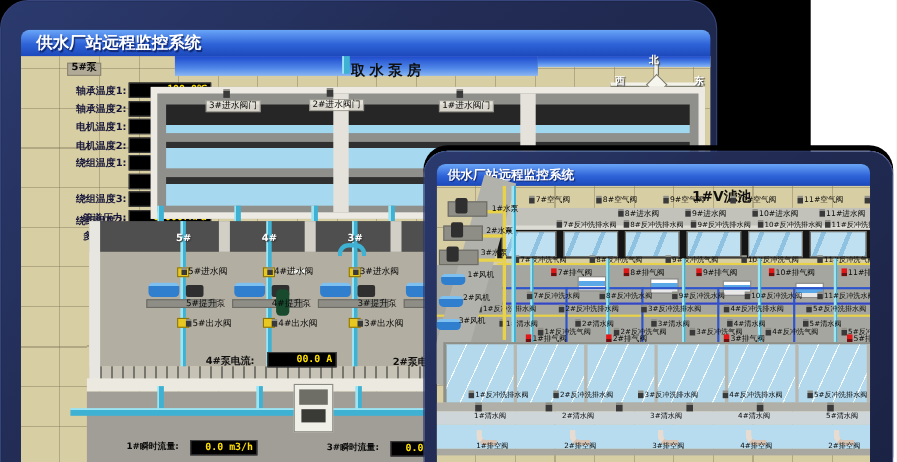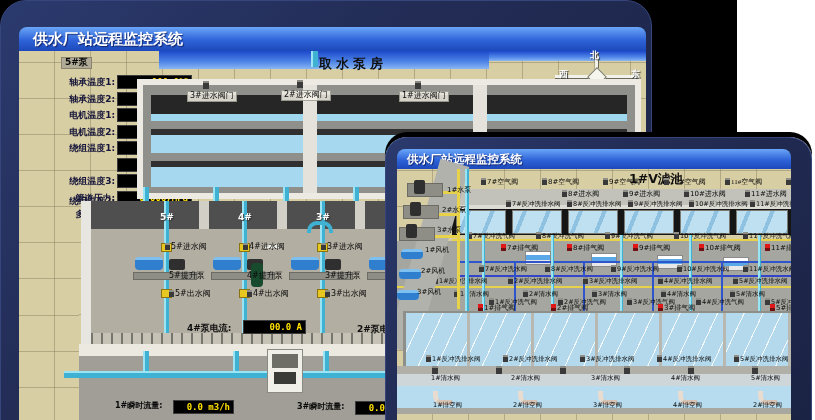--- a/index.html
+++ b/index.html
@@ -214,21 +214,21 @@
         <div class="abs" style="left:55px;top:20px;width:339px;height:20px;background:#c2c2ba;"></div>
         <div class="abs" style="left:55px;top:36px;width:339px;height:4px;background:#dddcd4;"></div>
 
         <div class="abs" style="left:232px;top:2px;font-size:12.5px;font-weight:bold;color:#101010;white-space:nowrap;">1#V滤池</div>
 
         <div class="abs" style="left:0;top:0;right:0;bottom:0;">
             <div class="sl sl7 vic" style="left: 84px; top: 9px;">7#空气阀</div>
             <div class="sl sl7 vic" style="left: 145px; top: 9px;">8#空气阀</div>
             <div class="sl sl7 vic" style="left: 206px; top: 9px;">9#空气阀</div>
             <div class="sl sl7 vic" style="left: 267px; top: 9px;">10#空气阀</div>
-            <div class="sl sl7 vic" style="left: 328px; top: 9px; font-family: Liberation Serif, serif;">11#空气阀</div>
+            <div class="sl sl7 vic" style="left: 328px; top: 9px;">11#空气阀</div>
             <div class="sl sl7 vic" style="left: 389px; top: 9px;">12#空气阀</div>
           </div>
         <div class="abs" style="left:0;top:0;right:0;bottom:0;">
             <div class="sl sl7 vic" style="left: 104px; top: 21px; margin-top: 23px;">7#进水阀</div>
             <div class="sl sl7 vic" style="left: 165px; top: 21px;">8#进水阀</div>
             <div class="sl sl7 vic" style="left: 226px; top: 21px;">9#进水阀</div>
             <div class="sl sl7 vic" style="left: 287px; top: 21px;">10#进水阀</div>
             <div class="sl sl7 vic" style="left: 348px; top: 21px;">11#进水阀</div>
           </div>
         <div class="abs" style="left:0;top:0;right:0;bottom:0;">

